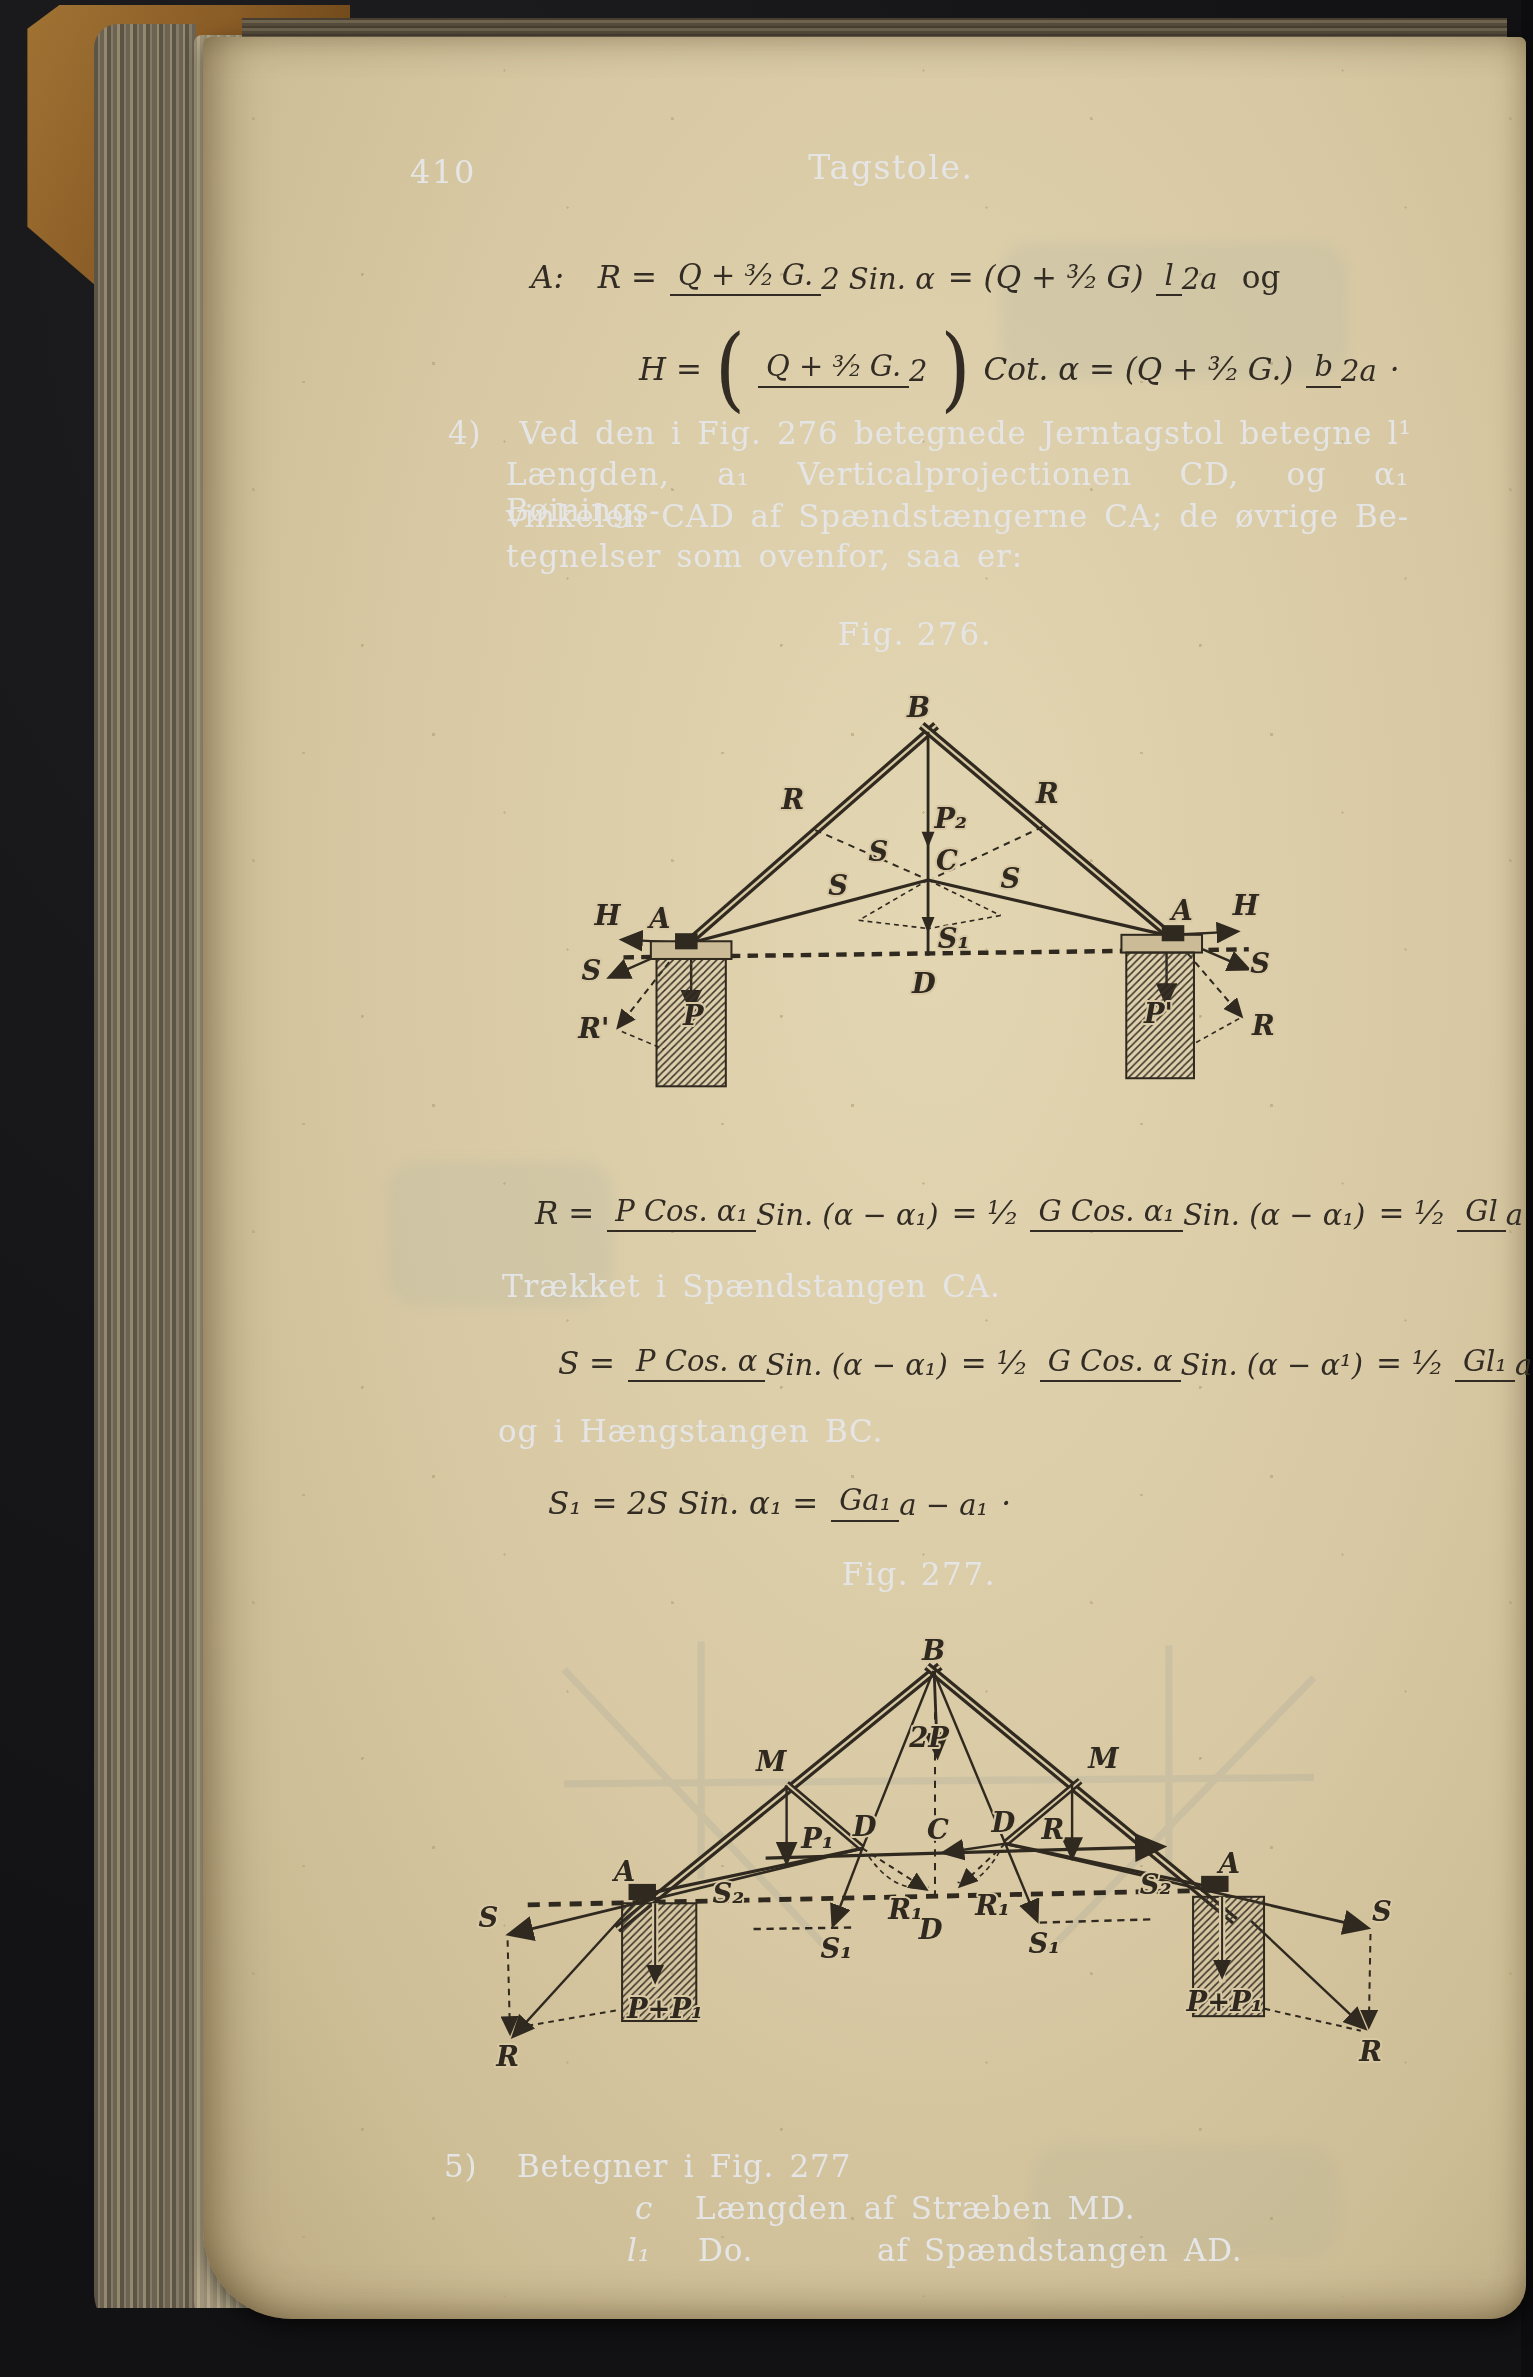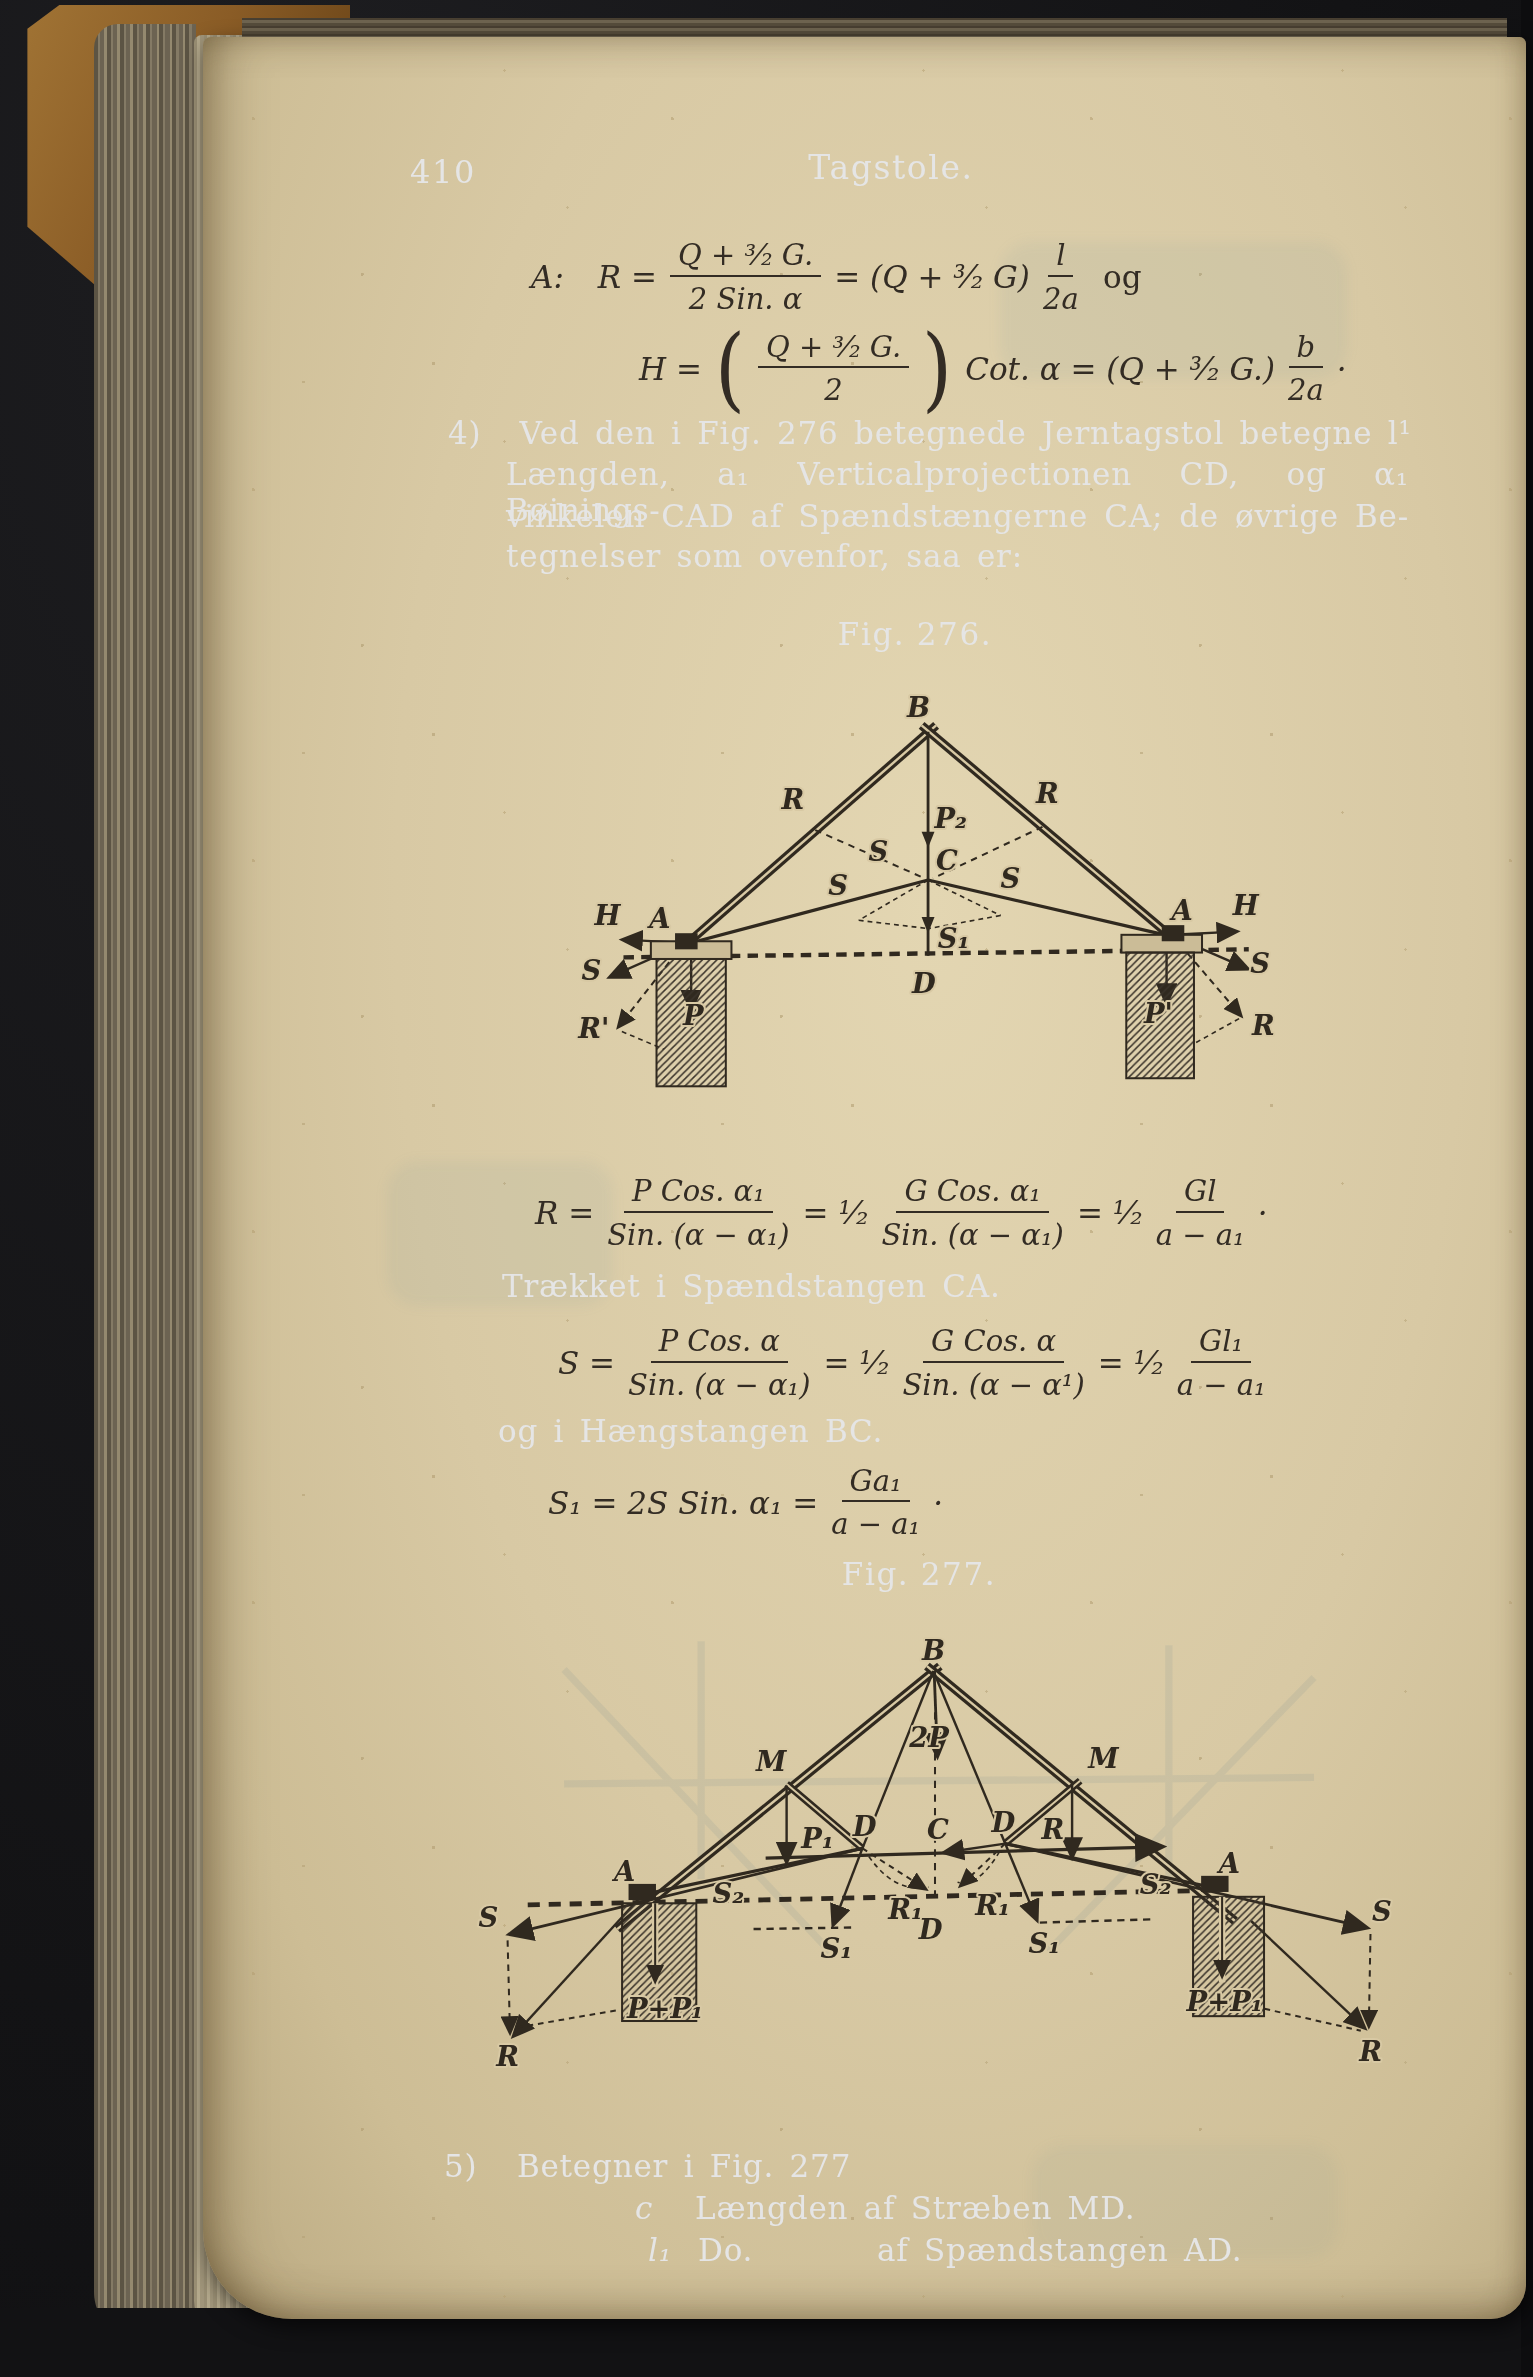--- a/index.html
+++ b/index.html
@@ -41,21 +41,21 @@
      background-size:419px 371px;background-repeat:repeat;}
   .ghost-smudge{z-index:3;border-radius:32px;filter:blur(5.6px);}
   
   .content{left:0;top:0;width:1534px;height:2377px;z-index:4;color:#2f2922;}
   .txt{position:absolute;white-space:nowrap;color:#e5e5e5;}
   .body39{font-size:31px;letter-spacing:0.8px;word-spacing:4.8px;}
   .just{white-space:normal;text-align:justify;text-align-last:justify;}
   .caption{font-size:31px;text-align:center;letter-spacing:1.6px;}
   .eqrow{position:absolute;display:flex;align-items:center;gap:13px;
      font-style:italic;font-size:31px;color:#332c24;white-space:nowrap;}
-  .frac{display:inline-flex;flex-direction:column;align-items:center;font-size:29px;line-height:1.18;text-align:right;}
+  .frac{display:inline-flex;flex-direction:row;align-items:center;font-size:29px;line-height:1.18;text-align:right;}
   .frac .num{display:block;border-bottom:2.4px solid #332c24;padding:0 8px 2.4px;}
   .frac .den{display:block;padding-top:5px;}
   .bigparen{font-size:77px;font-weight:400;line-height:0;transform:scaleY(1.2);font-style:normal;}
   svg{position:absolute;overflow:visible;}
   svg text{font-family:"DejaVu Serif",serif;font-style:italic;font-weight:bold;font-size:34px;
      fill:#30291f;paint-order:stroke;stroke:#d8c9a4;stroke-width:5px;stroke-linejoin:round;}
 </style>
 </head>
 <body>
 
@@ -362,18 +362,18 @@
     <text x="616" y="2562">R</text>
     <text x="1686" y="2556">R</text>
   </svg>
 
   <div class="txt body39" style="left:444px;top:2148px;">
     <span>5)</span>
     <span style="margin-left:24px;">Betegner i Fig. 277</span>
   </div>
   <div class="txt body39" style="left:635px;top:2190px;font-style:italic;">c</div>
   <div class="txt body39" style="left:695px;top:2190px;">Længden af Stræben MD.</div>
-  <div class="txt body39" style="left:627px;top:2232px;font-style:italic;margin-left:21px;">l₁</div>
+  <div class="txt body39" style="left:627px;top:2232px;font-style:italic;">l₁</div>
   <div class="txt body39" style="left:698px;top:2232px;">Do.</div>
   <div class="txt body39" style="left:877px;top:2232px;">af Spændstangen AD.</div>
 
 </div>
 
 
 </body></html>

